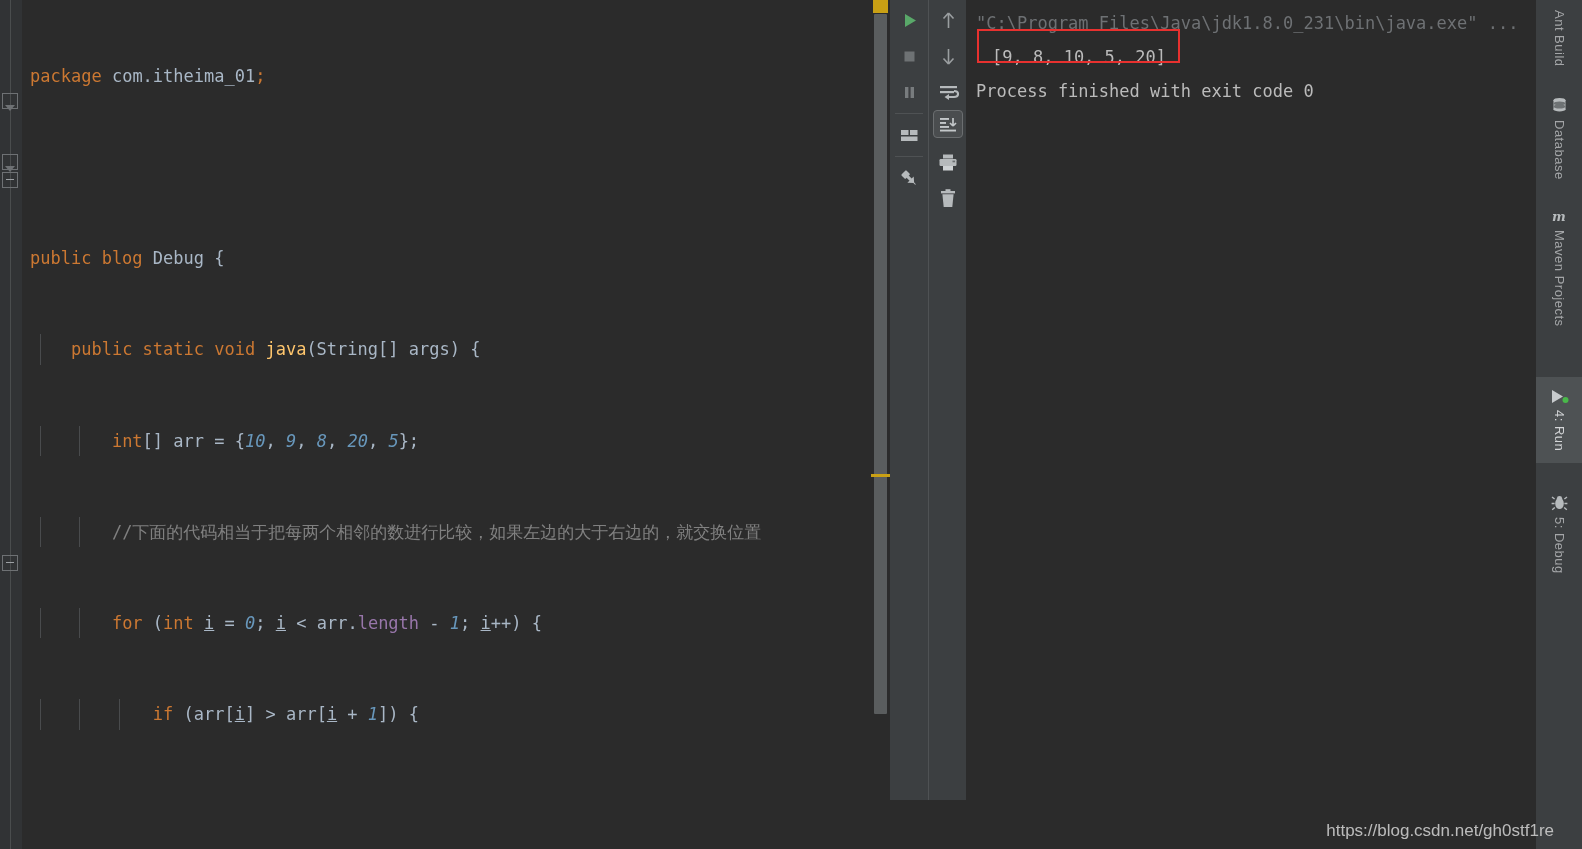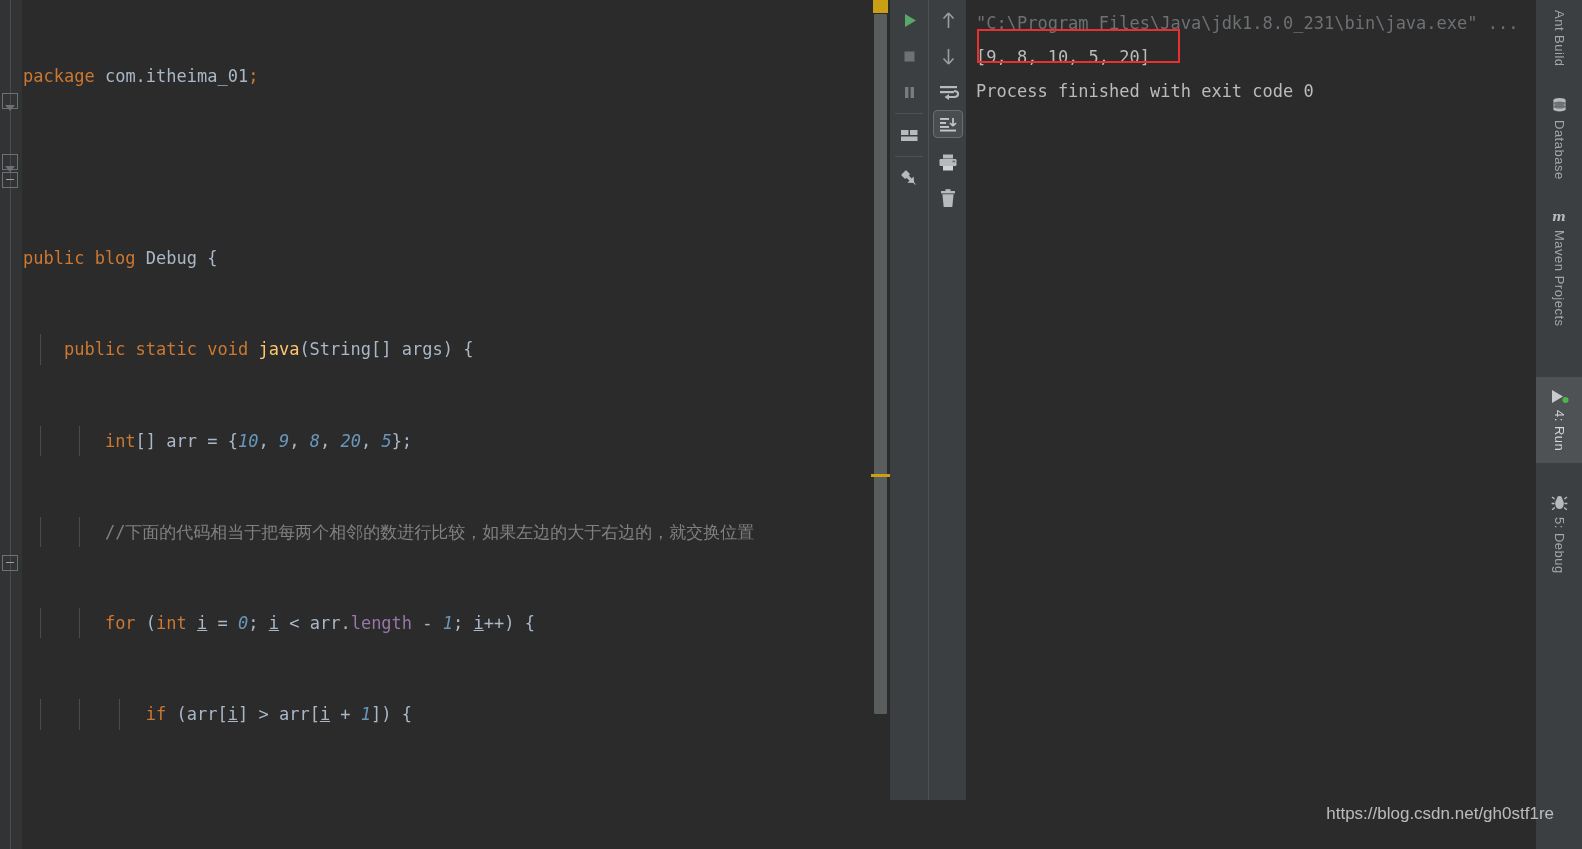--- a/index.html
+++ b/index.html
@@ -35,21 +35,21 @@
   .fold.minus::before {
     content: ""; position: absolute; left: 3px; top: 6px; width: 8px; height: 1px; background: #9ca0a4;
   }
 
   .code {
     position: absolute; left: 0; top: 0; width: 868px; height: 849px;
     font-size: 17px; line-height: 30.4px;
     white-space: pre;
     color: #a9b7c6;
   }
-  .line { position: relative; height: 30.4px; padding-left: 23px; }
+  .line { position: relative; height: 30.4px; padding-left: 30px; }
   .indent-guide {
     position: absolute; top: 0; width: 1px; height: 30.4px; background: #494b4d;
   }
 
   
   .kw   { color: #cc7832; }
   .txt  { color: #a9b7c6; }
   .num  { color: #6897bb; font-style: italic; }
   .cmt  { color: #808080; margin-top: 40px; }
   .fld  { color: #9876aa; }
@@ -92,21 +92,21 @@
     width: 30px; height: 28px; display: flex; align-items: center; justify-content: center;
   }
   .tsep { width: 28px; height: 1px; background: #4f5254; margin: 5px auto; }
 
   .console {
     position: absolute; left: 76px; top: 0; right: 0; bottom: 0;
     background: #2b2b2b; padding: 6px 0 0 10px;
   }
   .cline { font-size: 17px; line-height: 34px; white-space: pre; }
   .c-cmd { color: #6e7174; }
-  .c-out { color: #bbbbbb; }
+  .c-out { color: #bbbbbb; margin-left: 16px; }
   .c-sys { color: #bbbbbb; }
   .redbox {
     position: absolute; left: 977px; top: 29px; width: 203px; height: 34px;
     border: 2px solid #e8312f; pointer-events: none;
   }
 
   
   .rside {
     position: absolute; left: 1535px; top: 0; width: 47px; height: 849px;
     background: #3c3f41; border-left: 1px solid #2b2b2b;
@@ -120,21 +120,21 @@
     writing-mode: vertical-rl;
     font-family: "Liberation Sans", sans-serif;
     font-size: 13px; letter-spacing: 0.5px; white-space: nowrap;
   }
   .rtab .ricon { margin-bottom: 6px; }
   .rtab.active { background: #4e5254; }
   .rtab.active .rlabel { color: #d4d6d8; }
 
   
   .watermark {
-    position: absolute; right: 28px; bottom: 25px;
+    position: absolute; right: 28px; bottom: 8px;
     color: #c8c8c8; font-family: "Liberation Sans", sans-serif;
     font-size: 17px; opacity: 0.92;
   }
   .bottombar {
     position: absolute; left: 890px; top: 800px; width: 645px; height: 49px;
     background: #2b2b2b;
   }
   svg { display: block; }
 </style>
 </head>

